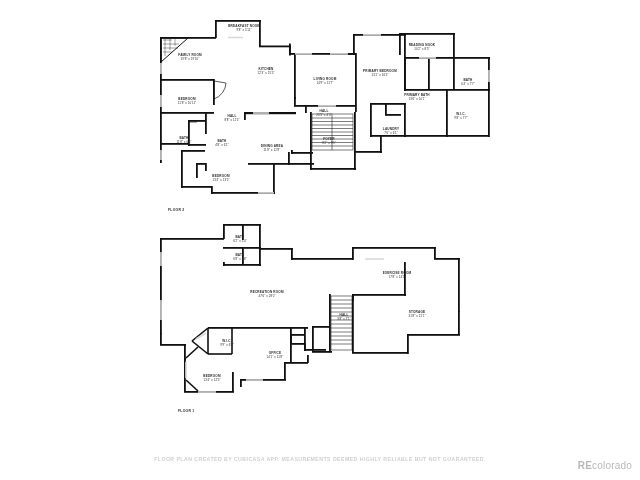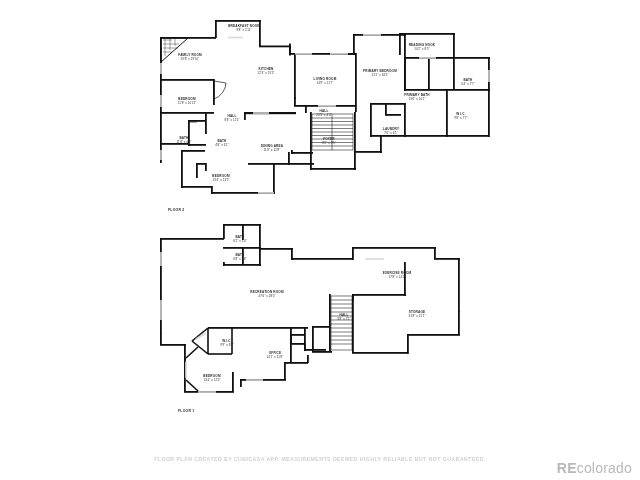--- a/index.html
+++ b/index.html
@@ -13,21 +13,21 @@
     position:absolute;font-size:3.4px;letter-spacing:.25px;
     color:#2b2b2b;font-weight:bold;text-transform:uppercase;
   }
   #disclaimer{
     position:absolute;left:0;top:456px;width:640px;text-align:center;
     font-size:5.2px;letter-spacing:.45px;color:#cfcfcf;
     text-transform:uppercase;font-weight:bold;
   }
   #logo{
     position:absolute;right:8px;top:460px;
-    font-size:14px;color:#b9b9b9;letter-spacing:.2px;
+    font-size:10px;color:#b9b9b9;letter-spacing:.2px;
     font-weight:normal;
   }
   #logo .re{font-weight:bold;}
   svg text{font-family:"Liberation Sans","DejaVu Sans",sans-serif;}
 </style>
 </head>
 <body>
 
 <svg id="plan" viewBox="0 0 640 480">
   <rect x="0" y="0" width="640" height="480" fill="#ffffff"></rect>

